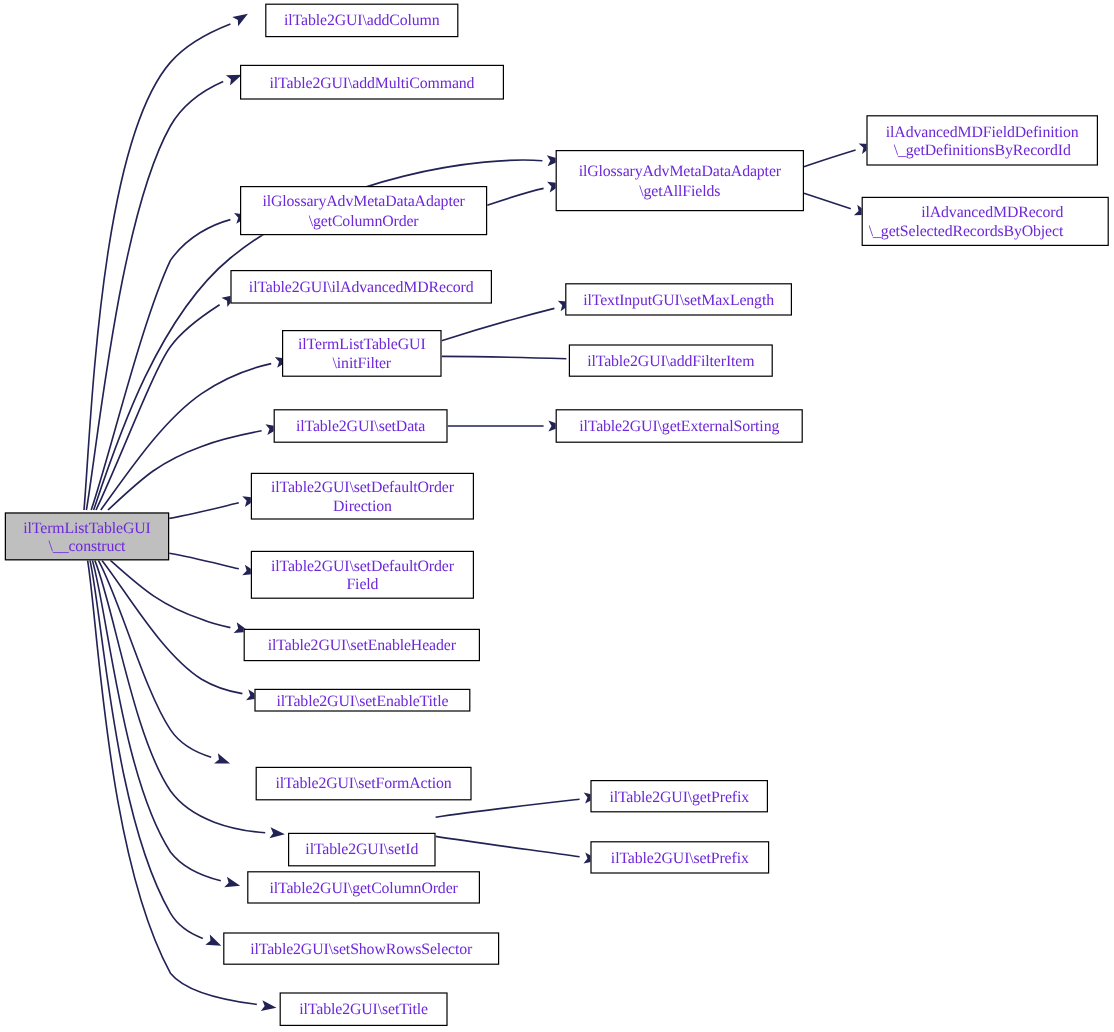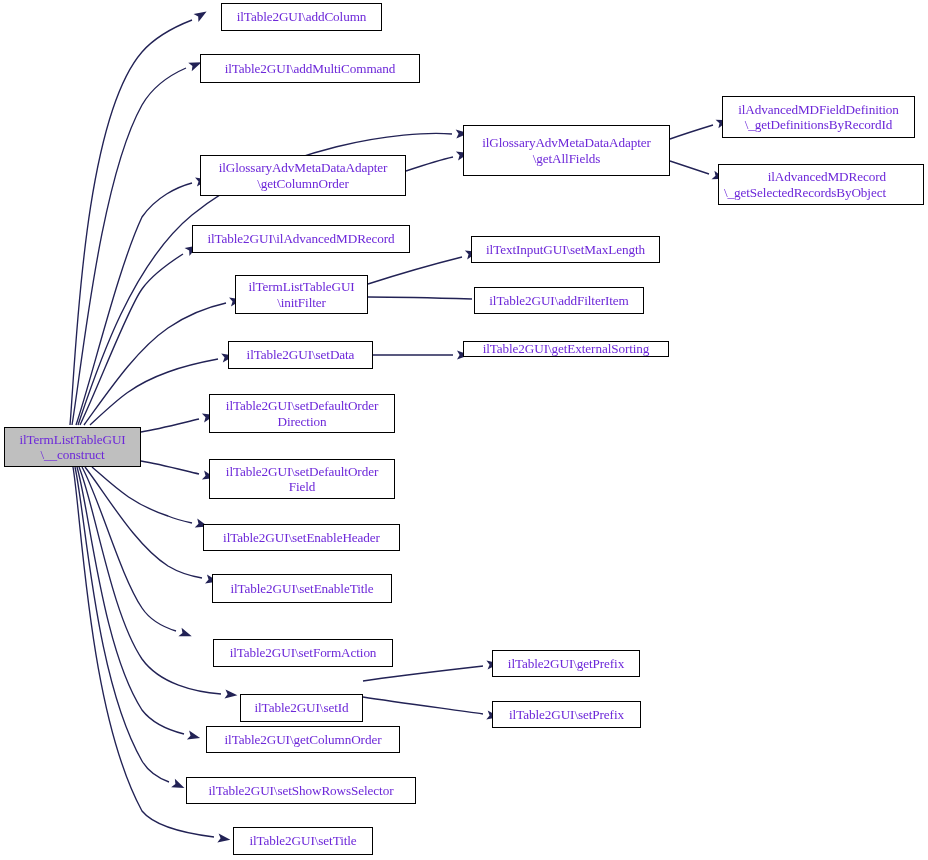--- a/index.html
+++ b/index.html
@@ -125,27 +125,27 @@
       <div class="node" style="left: 722px; top: 96px; width: 193px; height: 42px;">ilAdvancedMDFieldDefinition
 \_getDefinitionsByRecordId</div>
       <div class="node leftalign" style="left: 718px; top: 164px; width: 206px; height: 41px;">ilAdvancedMDRecord
 \_getSelectedRecordsByObject</div>
       <div class="node" style="left: 192px; top: 225px; width: 218px; height: 28px;">ilTable2GUI\ilAdvancedMDRecord</div>
       <div class="node" style="left: 235px; top: 275px; width: 133px; height: 39px;">ilTermListTableGUI
 \initFilter</div>
       <div class="node" style="left: 471px; top: 236px; width: 189px; height: 27px;">ilTextInputGUI\setMaxLength</div>
       <div class="node" style="left: 464px; top: 287px; width: 170px; height: 27px; margin-left: 10px;">ilTable2GUI\addFilterItem</div>
       <div class="node" style="left: 228px; top: 341px; width: 145px; height: 28px; text-align: right;">ilTable2GUI\setData</div>
-      <div class="node" style="left: 463px; top: 341px; width: 206px; height: 16px;">ilTable2GUI\getExternalSorting</div>
+      <div class="node" style="left: 463px; top: 341px; width: 206px; height: 28px;">ilTable2GUI\getExternalSorting</div>
       <div class="node" style="left: 209px; top: 394px; width: 186px; height: 39px;">ilTable2GUI\setDefaultOrder
 Direction</div>
       <div class="node" style="left: 209px; top: 459px; width: 186px; height: 40px;">ilTable2GUI\setDefaultOrder
 Field</div>
       <div class="node" style="left: 203px; top: 524px; width: 197px; height: 27px;">ilTable2GUI\setEnableHeader</div>
-      <div class="node" style="left: 212px; top: 574px; width: 180px; height: 29px;">ilTable2GUI\setEnableTitle</div>
+      <div class="node" style="left: 212px; top: 574px; width: 180px; height: 19px;">ilTable2GUI\setEnableTitle</div>
       <div class="node" style="left: 213px; top: 639px; width: 180px; height: 28px;">ilTable2GUI\setFormAction</div>
       <div class="node" style="left: 240px; top: 694px; width: 123px; height: 28px;">ilTable2GUI\setId</div>
       <div class="node" style="left: 492px; top: 650px; width: 148px; height: 27px;">ilTable2GUI\getPrefix</div>
       <div class="node" style="left: 492px; top: 701px; width: 149px; height: 27px;">ilTable2GUI\setPrefix</div>
       <div class="node" style="left: 206px; top: 726px; width: 194px; height: 27px;">ilTable2GUI\getColumnOrder</div>
       <div class="node" style="left: 186px; top: 777px; width: 230px; height: 27px;">ilTable2GUI\setShowRowsSelector</div>
       <div class="node" style="left: 233px; top: 827px; width: 140px; height: 28px;">ilTable2GUI\setTitle</div>
     </div>
 </div>
 

